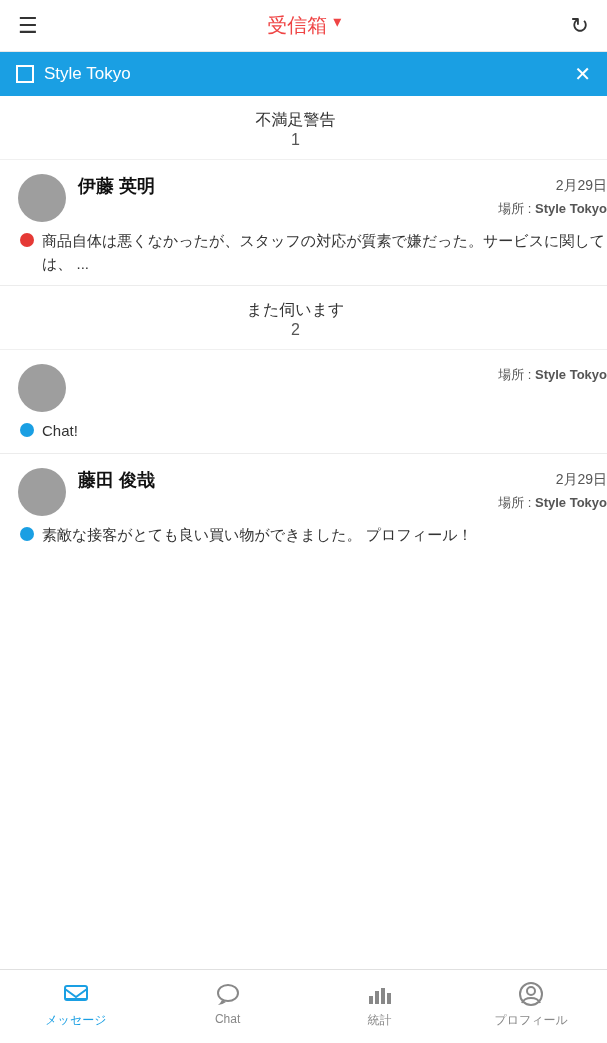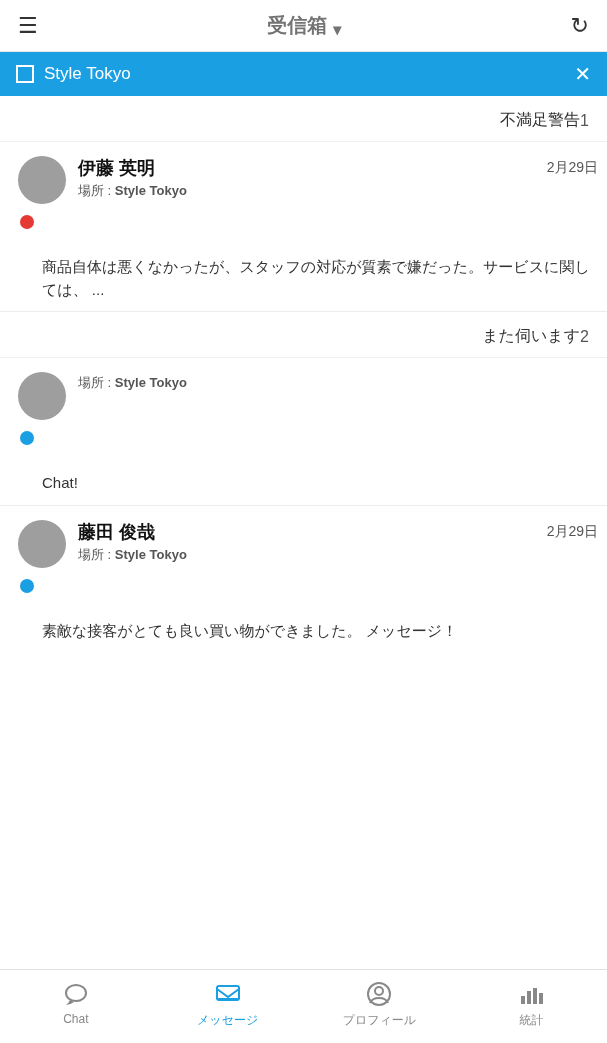--- a/index.html
+++ b/index.html
@@ -17,25 +17,25 @@
     .header {
       display: flex;
       align-items: center;
       justify-content: space-between;
       padding: 12px 18px;
       background: #fff;
       border-bottom: 1px solid #e8e8e8;
     }
     .header-title {
       display: flex;
-      align-items: flex-end;
+      align-items: flex-start;
       gap: 6px;
-      color: #737373;
+      color: #ef4444;
       font-size: 20px;
-      font-weight: 700;
+      font-weight: 400;
     }
     .header-icon {
       font-size: 22px;
       color: #333;
       cursor: pointer;
     }
     .header-refresh {
       font-size: 22px;
       color: #333;
       cursor: pointer;
@@ -68,34 +68,35 @@
       cursor: pointer;
     }
 
     
     .section-header {
       display: flex;
       justify-content: flex-end;
       align-items: center;
       padding: 14px 18px 10px 2px;
       border-bottom: 1px solid #f0f0f0;
+      flex-direction: column;
     }
     .section-title {
       font-size: 16px;
       color: #333;
       font-weight: 400;
     }
     .section-count {
       font-size: 16px;
       color: #555;
     }
 
     
     .message-card {
-      padding: 14px 9px 10px 18px;
+      padding: 14px 0 10px 18px;
       border-bottom: 1px solid #ececec;
       cursor: pointer;
     }
     .message-card-header {
       display: flex;
       align-items: flex-start;
       gap: 12px;
       margin-bottom: 6px;
     }
     .avatar {
@@ -120,20 +121,21 @@
     }
     .message-date {
       font-size: 14px;
       color: #555;
       margin-left: 16px;
     }
     .message-location {
       font-size: 13px;
       color: #555;
       margin-top: 2px;
+      text-align: right;
     }
     .message-location span {
       font-weight: 700;
     }
     .message-preview {
       display: flex;
       align-items: flex-start;
       gap: 8px;
       margin-top: 8px;
       padding-left: 2px;
@@ -144,21 +146,20 @@
       border-radius: 50%;
       flex-shrink: 0;
       margin-top: 3px;
     }
     .dot-red { background: #e53935; }
     .dot-blue { background: #1a9fe3; }
     .message-text {
       font-size: 15px;
       color: #333;
       line-height: 1.5;
-      margin-top: 44px;
     }
 
     
     .bottom-nav {
       margin-top: auto;
       display: flex;
       border-top: 1px solid #e0e0e0;
       background: #fff;
     }
     .nav-item {
@@ -248,54 +249,54 @@
     <div class="message-meta">
       <div class="message-name-row">
         <span class="message-name">藤田 俊哉</span>
         <span class="message-date">2月29日</span>
       </div>
       <div class="message-location">場所 : <span>Style Tokyo</span></div>
     </div>
   </div>
   <div class="message-preview">
     <div class="dot dot-blue"></div>
-    <span class="message-text">素敵な接客がとても良い買い物ができました。 メッセージ！</span>
+    <span class="message-text">素敵な接客がとても良い買い物ができました。 プロフィール！</span>
   </div>
 </div>
 
 <div class="bottom-nav">
-
-  <div class="nav-item">
-    <svg class="icon-svg" viewBox="0 0 28 28" fill="none" xmlns="http://www.w3.org/2000/svg">
-      <ellipse cx="14" cy="13" rx="10" ry="8" stroke="#888" stroke-width="2" fill="none"></ellipse>
-      <path d="M8 20 Q6 24 4 25 Q8 25 12 22" fill="#888" stroke="none"></path>
-    </svg>
-    <span class="nav-item-label">Chat</span>
-  </div>
 
   <div class="nav-item active">
     <svg class="icon-svg" viewBox="0 0 28 28" fill="none" xmlns="http://www.w3.org/2000/svg">
       <rect x="3" y="6" width="22" height="14" rx="2" stroke="#1a9fe3" stroke-width="2" fill="none"></rect>
       <path d="M3 9l11 8 11-8" stroke="#1a9fe3" stroke-width="2"></path>
       <rect x="3" y="18" width="22" height="2" rx="1" fill="#1a9fe3"></rect>
     </svg>
     <span class="nav-item-label">メッセージ</span>
   </div>
 
   <div class="nav-item">
     <svg class="icon-svg" viewBox="0 0 28 28" fill="none" xmlns="http://www.w3.org/2000/svg">
-      <circle cx="14" cy="14" r="11" stroke="#888" stroke-width="2" fill="none"></circle>
-      <circle cx="14" cy="11" r="4" stroke="#888" stroke-width="2" fill="none"></circle>
-      <path d="M5 23 Q7 18 14 18 Q21 18 23 23" stroke="#888" stroke-width="2" fill="none"></path>
+      <ellipse cx="14" cy="13" rx="10" ry="8" stroke="#888" stroke-width="2" fill="none"></ellipse>
+      <path d="M8 20 Q6 24 4 25 Q8 25 12 22" fill="#888" stroke="none"></path>
     </svg>
-    <span class="nav-item-label">プロフィール</span>
+    <span class="nav-item-label">Chat</span>
   </div>
 
   <div class="nav-item">
     <svg class="icon-svg" viewBox="0 0 28 28" fill="none" xmlns="http://www.w3.org/2000/svg">
       <rect x="4" y="16" width="4" height="8" fill="#888"></rect>
       <rect x="10" y="11" width="4" height="13" fill="#888"></rect>
       <rect x="16" y="8" width="4" height="16" fill="#888"></rect>
       <rect x="22" y="13" width="4" height="11" fill="#888"></rect>
     </svg>
     <span class="nav-item-label">統計</span>
   </div>
+
+  <div class="nav-item">
+    <svg class="icon-svg" viewBox="0 0 28 28" fill="none" xmlns="http://www.w3.org/2000/svg">
+      <circle cx="14" cy="14" r="11" stroke="#888" stroke-width="2" fill="none"></circle>
+      <circle cx="14" cy="11" r="4" stroke="#888" stroke-width="2" fill="none"></circle>
+      <path d="M5 23 Q7 18 14 18 Q21 18 23 23" stroke="#888" stroke-width="2" fill="none"></path>
+    </svg>
+    <span class="nav-item-label">プロフィール</span>
+  </div>
 </div>
 
 </body></html>

